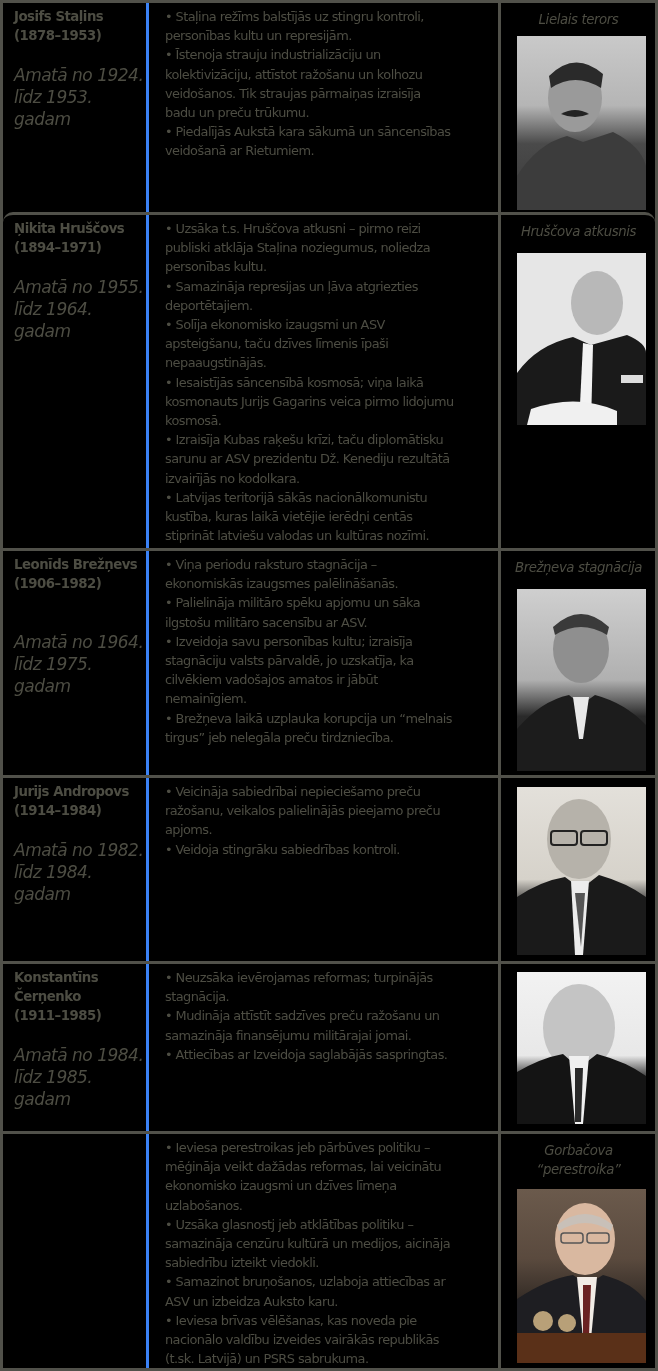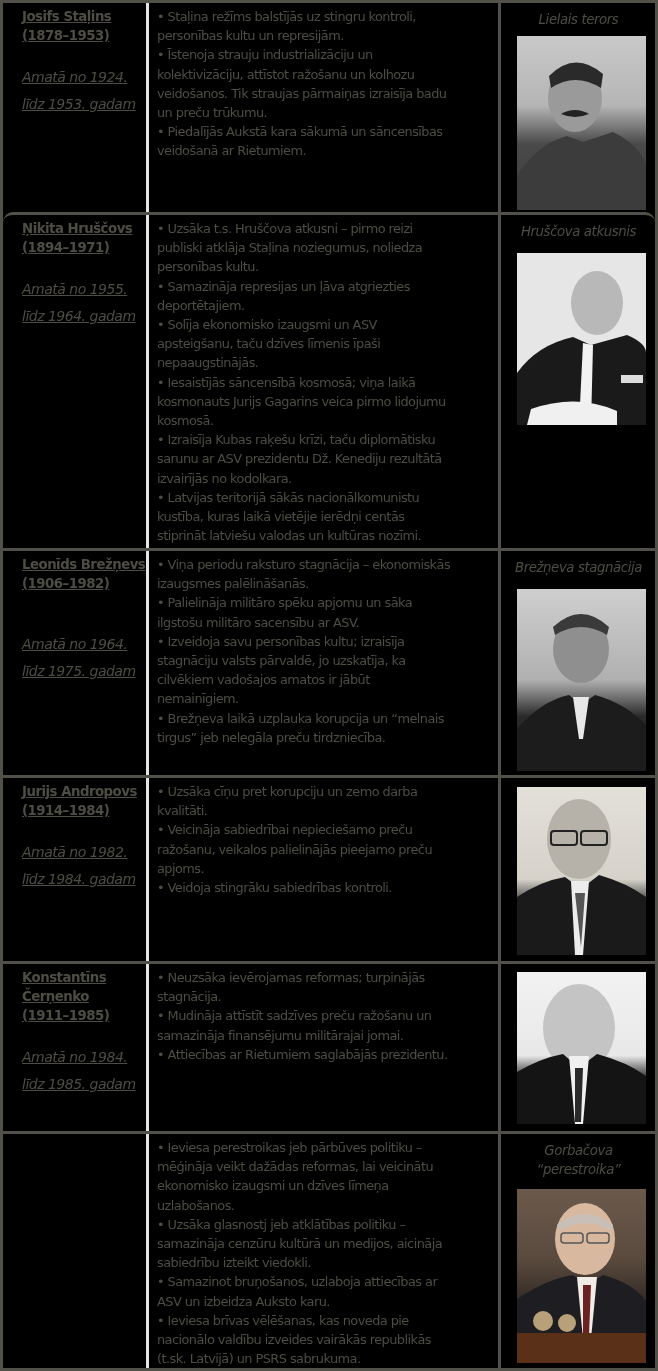--- a/index.html
+++ b/index.html
@@ -6,25 +6,25 @@
   body { width:658px; height:1371px; overflow:hidden; }
   .table {
     position:relative; width:658px; height:1371px; box-sizing:border-box;
     background:#000; border:3px solid #51514a;
     font-family:"DejaVu Sans", "Liberation Sans", sans-serif;
     color:#4d4d43;
   }
   .row { position:absolute; left:0; width:652px; box-sizing:border-box; border-top:3px solid #51514a; }
   .row.first { border-top:none; }
   .cell { position:absolute; top:0; bottom:0; box-sizing:border-box; }
-  .c1 { left:0; width:143px; padding:4px 0 0 19px;text-decoration:underline; }
-  .c2 { left:143px; width:312px; border-left:3px solid #e5e5e5; padding:4px 4px 0 8px; }
+  .c1 { left:0; width:143px; padding:4px 0 0 11px; }
+  .c2 { left:143px; width:312px; border-left:3px solid #3b82f6; padding:4px 4px 0 16px; }
   .c3 { left:495px; width:158px; border-left:3px solid #51514a; text-align:center; }
   .name { font-weight:bold; font-size:13.3px; line-height:19px; letter-spacing:-0.5px; white-space:pre-line; }
-  .term { font-style:italic; font-size:14px; line-height:27px; margin-top:19px; letter-spacing:-0.5px; white-space:pre-line; }
+  .term { font-style:italic; font-size:17px; line-height:22px; margin-top:19px; letter-spacing:-0.5px; white-space:pre-line; }
   .bullets { font-size:12.9px; line-height:19.2px; letter-spacing:-0.55px; }
   .bullet { display:block; }
   .caption { font-style:italic; font-size:13.3px; line-height:19px; margin-top:7px; letter-spacing:-0.4px; white-space:pre-line; }
   .portrait {
     position:absolute; left:16px; width:129px;
     background:linear-gradient(180deg,#d8d8d8 0%,#bcbcbc 45%,#3a3a3a 70%,#1f1f1f 100%);
     overflow:hidden;
   }
   .portrait svg { display:block; width:100%; height:100%; }
 </style>
@@ -114,21 +114,20 @@
   </div>
 
   <div class="row" style="top:772px;height:186px;">
     <div class="cell c1">
       <div class="name">Jurijs Andropovs
 (1914–1984)</div>
       <div class="term">Amatā no 1982.
 līdz 1984. gadam</div>
     </div>
     <div class="cell c2 bullets">
-      <span class="bullet">• Uzsāka cīņu pret korupciju un zemo darba kvalitāti.</span>
       <span class="bullet">• Veicināja sabiedrībai nepieciešamo preču ražošanu, veikalos palielinājās pieejamo preču apjoms.</span>
       <span class="bullet">• Veidoja stingrāku sabiedrības kontroli.</span>
     </div>
     <div class="cell c3">
       <div class="portrait" style="top:9px;height:168px;background:linear-gradient(180deg,#e3e0da 0%,#d6d2ca 55%,#1c1c1c 72%,#141414 100%);">
         <svg viewBox="0 0 129 168">
           <ellipse cx="62" cy="52" rx="32" ry="40" fill="#b6b2aa"></ellipse>
           <rect x="34" y="44" width="26" height="14" rx="3" fill="none" stroke="#222" stroke-width="2"></rect>
           <rect x="64" y="44" width="26" height="14" rx="3" fill="none" stroke="#222" stroke-width="2"></rect>
           <path d="M0 168 L0 110 Q24 94 48 90 L64 102 L82 88 Q110 96 129 110 L129 168 Z" fill="#1a1a1a"></path>
@@ -143,21 +142,21 @@
     <div class="cell c1">
       <div class="name">Konstantīns
 Čerņenko
 (1911–1985)</div>
       <div class="term">Amatā no 1984.
 līdz 1985. gadam</div>
     </div>
     <div class="cell c2 bullets">
       <span class="bullet">• Neuzsāka ievērojamas reformas; turpinājās stagnācija.</span>
       <span class="bullet">• Mudināja attīstīt sadzīves preču ražošanu un samazināja finansējumu militārajai jomai.</span>
-      <span class="bullet">• Attiecības ar Rietumiem saglabājās prezidentu.</span>
+      <span class="bullet">• Attiecības ar Izveidoja saglabājās saspringtas.</span>
     </div>
     <div class="cell c3">
       <div class="portrait" style="top:8px;height:152px;background:linear-gradient(180deg,#f2f2f2 0%,#e8e8e8 55%,#161616 72%,#101010 100%);">
         <svg viewBox="0 0 129 152">
           <ellipse cx="62" cy="56" rx="36" ry="44" fill="#c4c4c4"></ellipse>
           <path d="M0 152 L0 100 Q24 86 46 82 L62 96 L80 82 Q110 90 129 104 L129 152 Z" fill="#141414"></path>
           <path d="M52 84 L72 84 L66 152 L58 152 Z" fill="#f0f0f0"></path>
           <path d="M58 96 L66 96 L64 150 L58 150 Z" fill="#2a2a2a"></path>
         </svg>
       </div>

